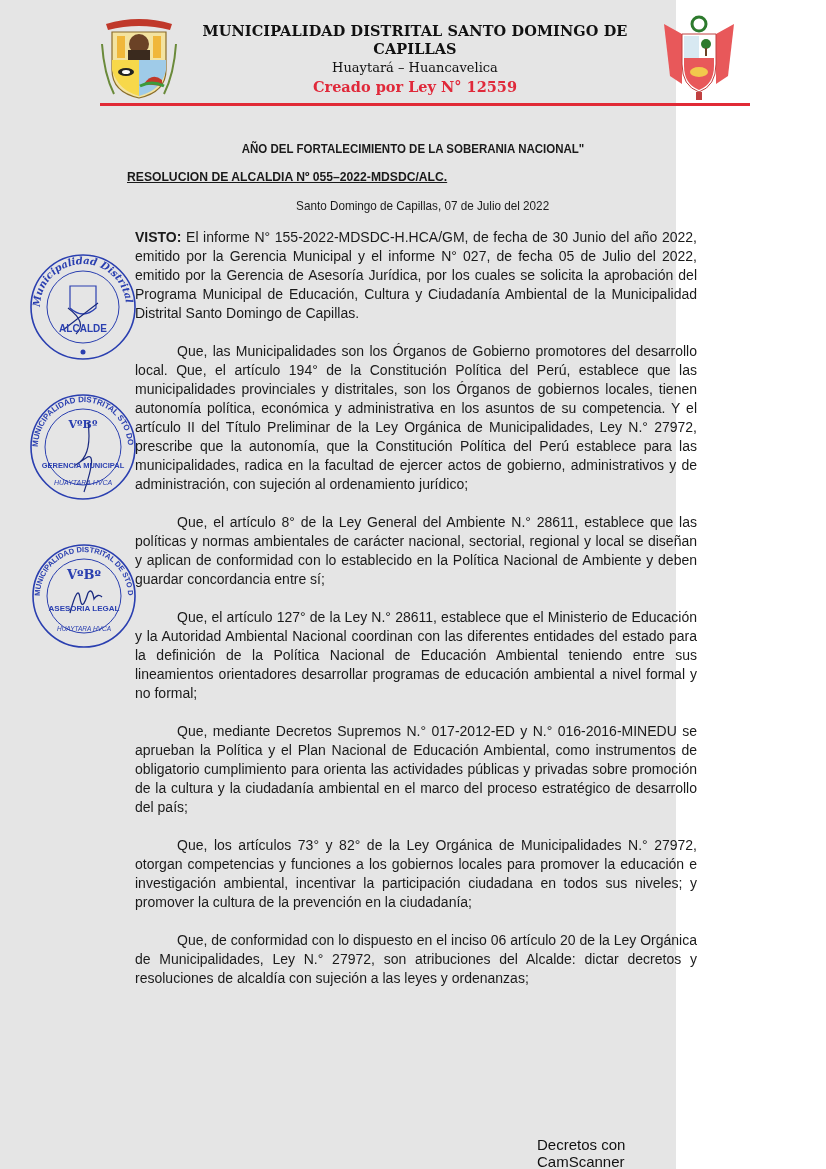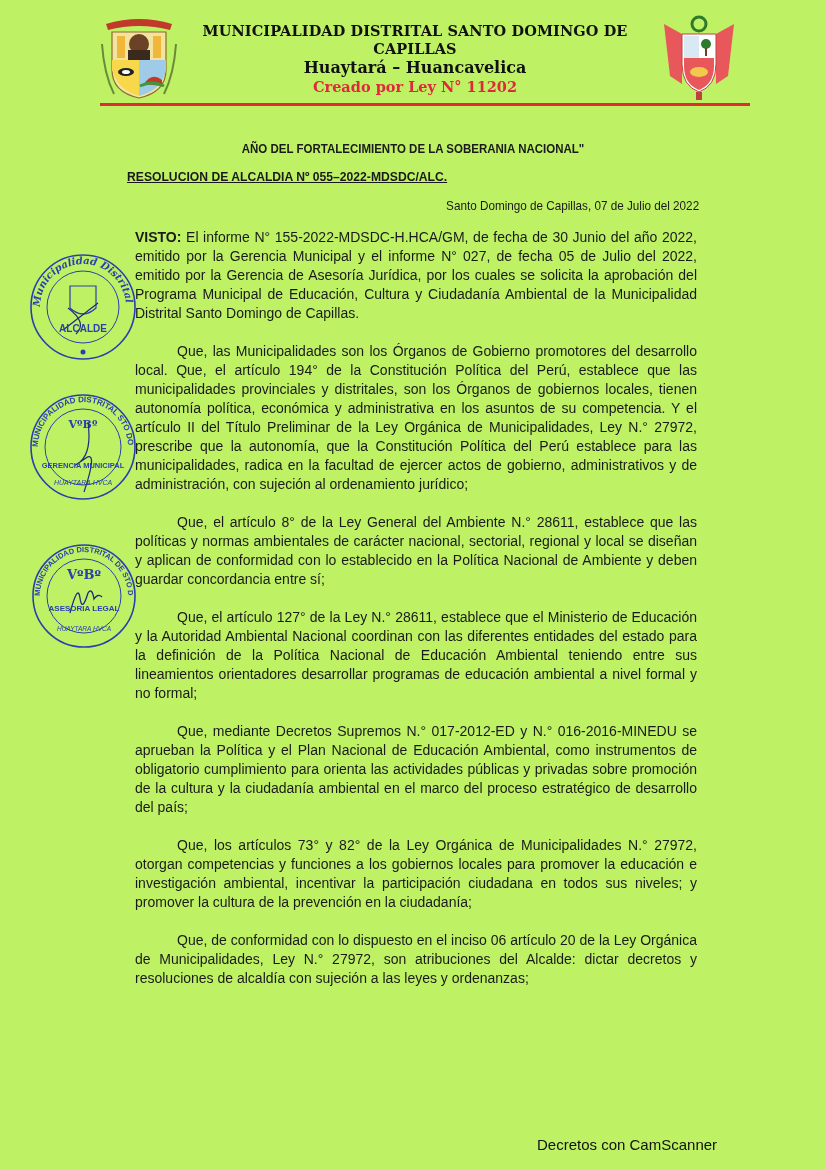--- a/index.html
+++ b/index.html
@@ -1,25 +1,25 @@
 <!DOCTYPE html>
 <html><head>
 <meta charset="utf-8">
 <style>
   html, body { margin: 0; padding: 0; background: #ffffff; }
   body { width: 826px; height: 1169px; position: relative; overflow: hidden; font-family: "Liberation Sans", sans-serif; color: #1a1a1a; }
-  .page { position: absolute; left: 0; top: 0; width: 826px; height: 1169px; background: #bef264; }
+  .page { position: absolute; left: 0; top: 0; width: 676px; height: 1169px; background: #e5e5e5; }
 
   
   .emblem { position: absolute; top: 14px; width: 78px; height: 88px; }
   .emblem-left { left: 100px; }
   .emblem-right { left: 660px; }
   .hdr { position: absolute; left: 180px; width: 470px; top: 22px; text-align: center; font-family: "DejaVu Serif", serif; }
   .hdr .l1 { font-size: 14.5px; font-weight: bold; color: #111; letter-spacing: 0.1px; line-height: 18px; }
-  .hdr .l2 { font-size: 16px; font-weight: bold; color: #111; line-height: 19px; }
+  .hdr .l2 { font-size: 13px; font-weight: normal; color: #111; line-height: 19px; }
   .hdr .l3 { font-size: 14.5px; font-weight: bold; color: #e0293a; line-height: 19px; }
   .redline { position: absolute; left: 100px; top: 103px; width: 650px; height: 3px; background: #e12a36; }
 
   .year { position: absolute; left: 0; width: 826px; top: 142px; text-align: center; font-family: "Liberation Sans", sans-serif; font-size: 12.5px; font-weight: bold; transform: scaleX(0.92); }
   .resol { position: absolute; left: 127px; top: 169px; font-family: "Liberation Sans", sans-serif; font-size: 13.5px; font-weight: bold; text-decoration: underline; transform: scaleX(0.9); transform-origin: left; }
   .dateline { position: absolute; right: 127px; top: 198px; font-size: 13px; transform: scaleX(0.9); transform-origin: right; }
 
   .body { position: absolute; left: 135px; width: 562px; top: 228px; font-family: "Liberation Sans", sans-serif; font-size: 14px; line-height: 19px; text-align: justify; }
   .body p { margin: 0 0 19px 0; }
   .body p.indent { text-indent: 42px; }
@@ -52,21 +52,21 @@
     <ellipse cx="26" cy="58" rx="4" ry="2" fill="#fff"></ellipse>
     <path d="M44 70 Q52 58 62 66 L62 72 Z" fill="#c0392b"></path>
     <path d="M40 72 Q52 66 64 72" stroke="#3c9a3c" stroke-width="3" fill="none"></path>
     <path d="M2 30 Q4 60 14 80" stroke="#6a8a3a" stroke-width="2" fill="none"></path>
     <path d="M76 30 Q74 60 64 80" stroke="#6a8a3a" stroke-width="2" fill="none"></path>
   </svg>
 
   <div class="hdr">
     <div class="l1">MUNICIPALIDAD DISTRITAL SANTO DOMINGO DE CAPILLAS</div>
     <div class="l2">Huaytará – Huancavelica</div>
-    <div class="l3">Creado por Ley N° 11202</div>
+    <div class="l3">Creado por Ley N° 12559</div>
   </div>
 
   <svg class="emblem emblem-right" viewBox="0 0 78 88">
     <path d="M4 10 L22 20 L22 70 L10 62 Z" fill="#e8585a"></path>
     <path d="M74 10 L56 20 L56 70 L68 62 Z" fill="#e8585a"></path>
     <circle cx="39" cy="10" r="7" fill="none" stroke="#2d7a2d" stroke-width="3"></circle>
     <path d="M22 20 L56 20 L56 50 Q56 72 39 78 Q22 72 22 50 Z" fill="#fff" stroke="#c04040" stroke-width="1"></path>
     <rect x="24" y="22" width="15" height="22" fill="#d8e9f2"></rect>
     <rect x="39" y="22" width="15" height="22" fill="#fff"></rect>
     <circle cx="46" cy="30" r="5" fill="#2d7a2d"></circle>

